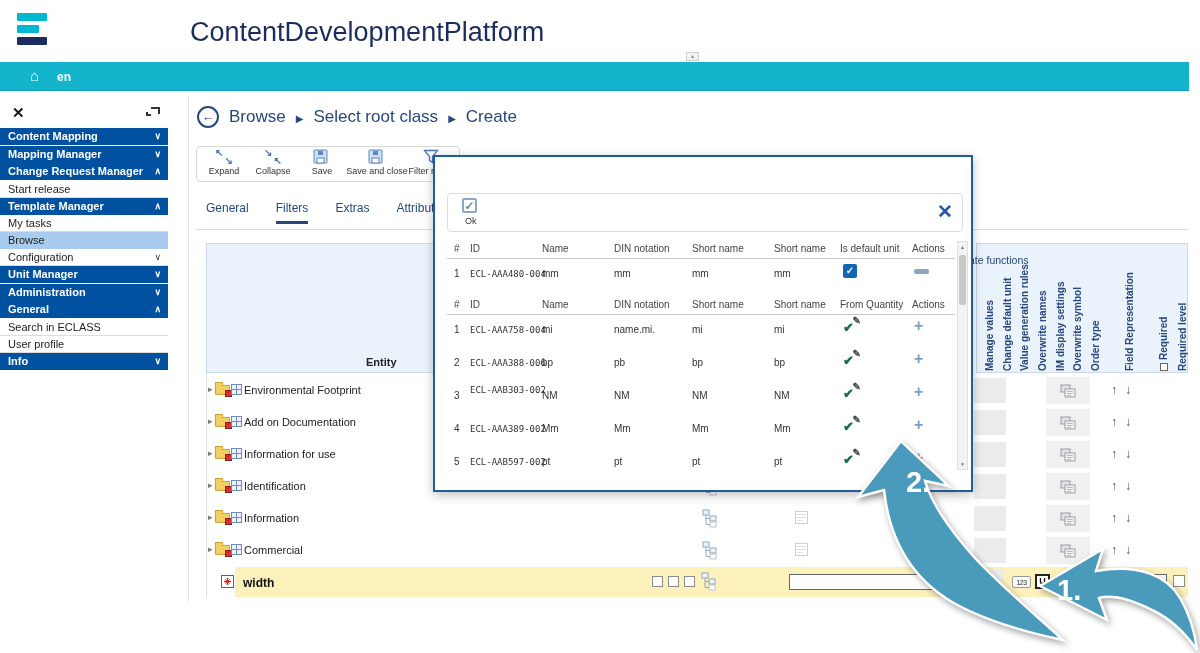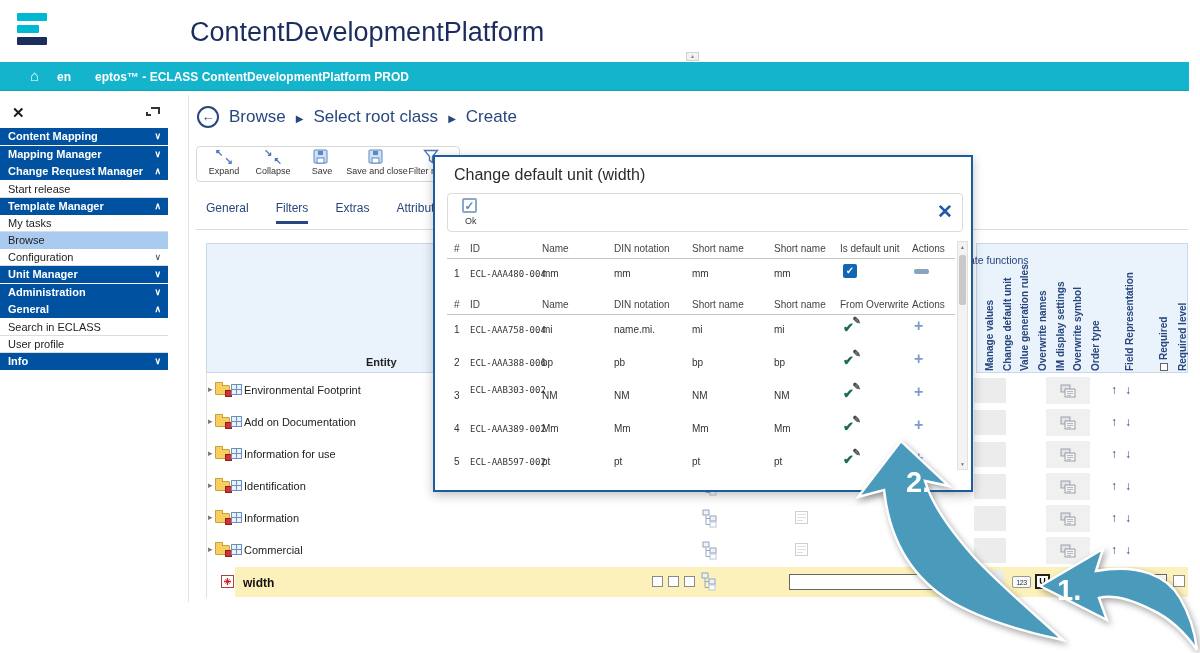--- a/index.html
+++ b/index.html
@@ -103,21 +103,20 @@
 <div class="ab" id="brandbar">
   <span class="logobar" style="left:17px;top:13px;width:30px;height:8px;background:#00b9d1"></span>
   <span class="logobar" style="left:17px;top:25px;width:22px;height:8px;background:#00b9d1"></span>
   <span class="logobar" style="left:17px;top:37px;width:30px;height:8px;background:#1b2d5e"></span>
   <span class="ab" id="product-title">ContentDevelopmentPlatform</span>
 </div>
 <div class="ab" id="scroll-artifact">▴</div>
 <div class="ab" id="envbar">
   <span class="home">⌂</span>
   <span class="lang">en</span>
-  <span class="envtitle">eptos™ - ECLASS ContentDevelopmentPlatform PROD</span>
 </div>
 
 <div class="ab" id="sidebar">
   <span id="sb-close">✕</span>
   <span class="pin1"></span>
   <span class="pin2"></span>
   <div style="position:absolute;top:33px;left:0">
     <div class="sbitem sbsec"><span>Content Mapping</span><span class="sbchev">∨</span></div>
     <div class="sbitem sbsec"><span>Mapping Manager</span><span class="sbchev">∨</span></div>
     <div class="sbitem sbsec"><span>Change Request Manager</span><span class="sbchev">∧</span></div>
@@ -444,21 +443,20 @@
   <span class="graycell" style="left:784px"></span>
   <span id="badge-123">123</span>
   <span id="badge-u">U</span>
   <span id="width-dd">
       <span class="dda">▾</span>
     </span>
   <span class="ubox" style="left:985px;top:8px;width:12px;height:12px"></span>
 </div>
 
 <div class="ab" id="modal">
-  <span class="ab" id="modal-title">Change default unit (width)</span>
   <div class="ab" id="modal-toolbar">
     <span id="ok-icon">✓</span>
     <span id="ok-label">Ok</span>
     <span id="modal-close">✕</span>
   </div>
 
   <span class="mh" style="left:19px;top:86px">#</span>
   <span class="mh" style="left:35px;top:86px">ID</span>
   <span class="mh" style="left:107px;top:86px">Name</span>
   <span class="mh" style="left:179px;top:86px">DIN notation</span>
@@ -475,21 +473,21 @@
   <span class="mc" style="left:339px;top:111px">mm</span>
   <span class="chk" style="left:408px;top:107px">✓</span>
   <span class="minus" style="left:479px;top:112px"></span>
 
   <span class="mh" style="left:19px;top:142px">#</span>
   <span class="mh" style="left:35px;top:142px">ID</span>
   <span class="mh" style="left:107px;top:142px">Name</span>
   <span class="mh" style="left:179px;top:142px">DIN notation</span>
   <span class="mh" style="left:257px;top:142px">Short name</span>
   <span class="mh" style="left:339px;top:142px">Short name</span>
-  <span class="mh" style="left:405px;top:142px">From Overwrite</span>
+  <span class="mh" style="left:405px;top:142px">From Quantity</span>
   <span class="mh" style="left:477px;top:142px">Actions</span>
   <div class="mhair" style="top:157px"></div>
 
   <span class="mc" style="left:19px;top:167px">1</span>
   <span class="mc mid" style="left:35px;top:168px">ECL-AAA758-004</span>
   <span class="mc" style="left:107px;top:167px">mi</span>
   <span class="mc" style="left:179px;top:167px">name.mi.</span>
   <span class="mc" style="left:257px;top:167px">mi</span>
   <span class="mc" style="left:339px;top:167px">mi</span>
   <span class="chkedit" style="left:408px;top:163px"><span>✔</span><span class="pe">✎</span></span>

